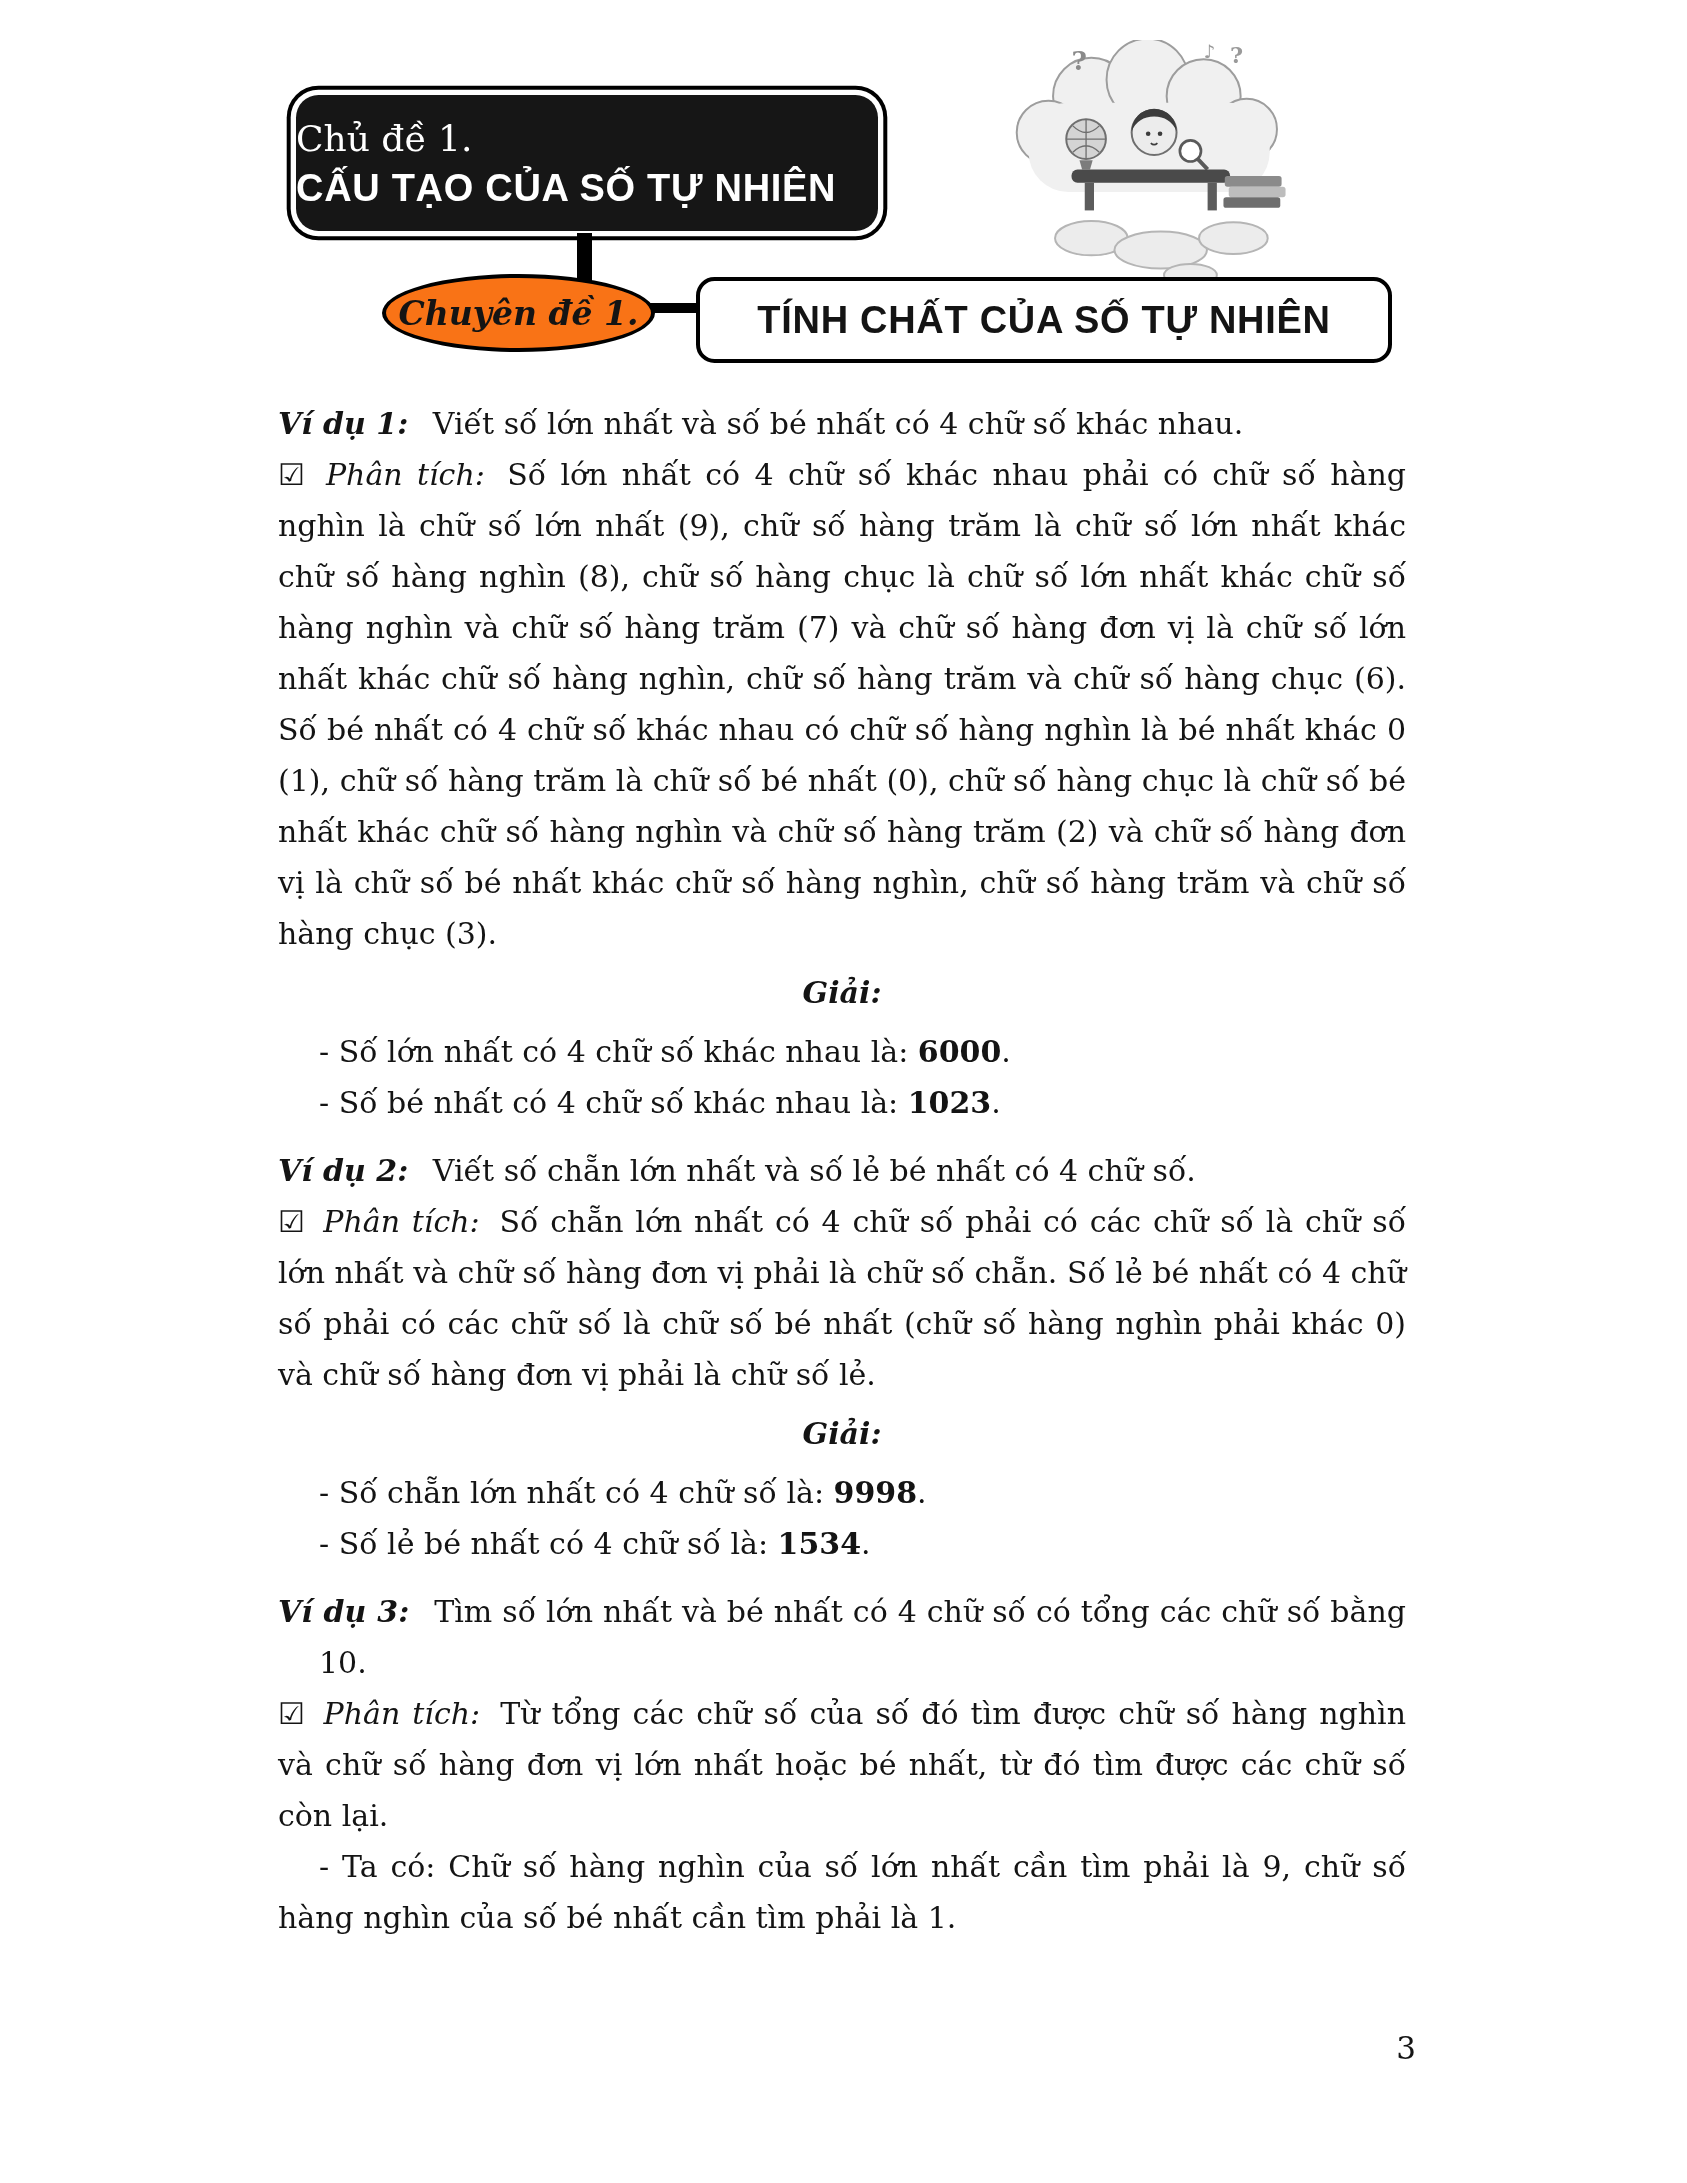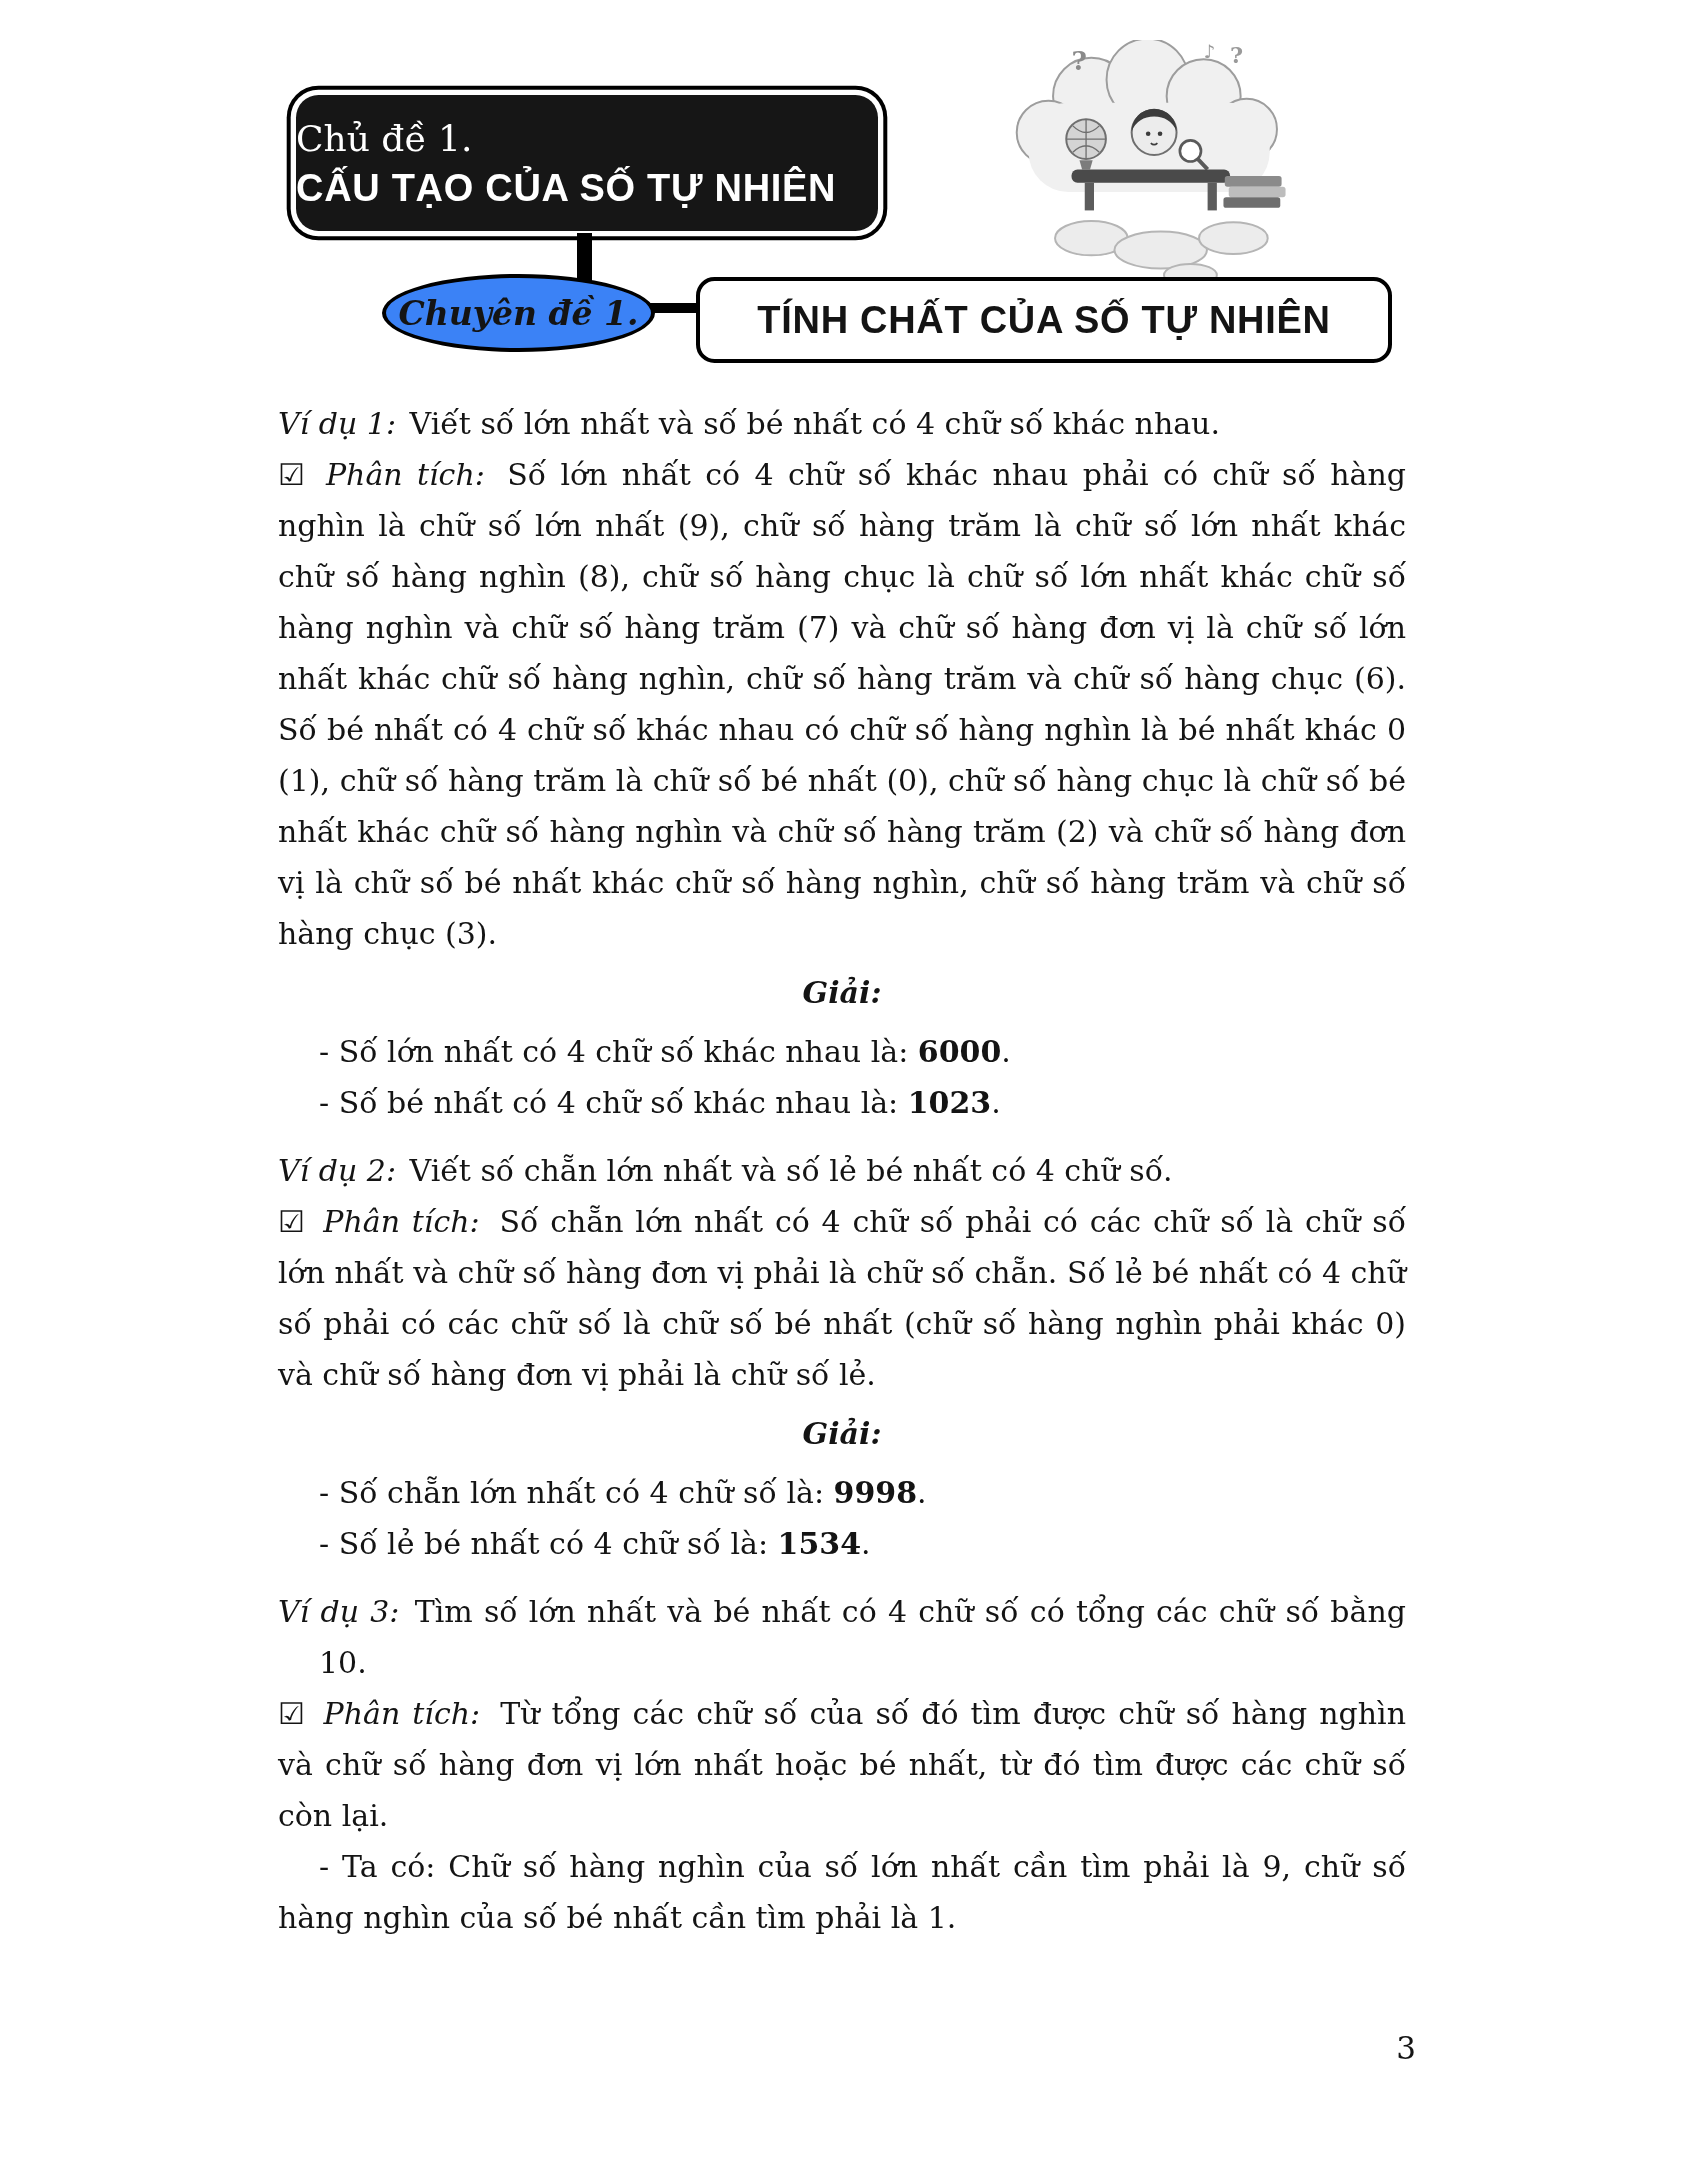--- a/index.html
+++ b/index.html
@@ -20,42 +20,42 @@
     display:flex;flex-direction:column;align-items:flex-start;justify-content:center;
     color:#ffffff;text-align:center;
   }
   .topic-label{font-size:36px;line-height:49px;font-family:"DejaVu Serif",serif;}
   .topic-title{font-size:38px;line-height:50px;font-weight:bold;
     font-family:"Liberation Sans",sans-serif;letter-spacing:0.7px;}
   .connector-v{position:absolute;left:577px;top:233px;width:14.6px;height:86px;background:#000;}
   .connector-h{position:absolute;left:615px;top:303px;width:106px;height:10px;background:#000;}
   .sub-ellipse{
     position:absolute;left:382px;top:274px;width:265px;height:70px;
-    background:#3b82f6;border:4px solid #000;border-radius:50%;
+    background:#f97316;border:4px solid #000;border-radius:50%;
     display:flex;align-items:center;justify-content:center;
     font-weight:bold;font-style:italic;font-size:33px;
   }
   .sub-title-box{
     position:absolute;left:696px;top:277px;width:688px;height:78px;
     background:#ffffff;border:4px solid #000;border-radius:18.5px;
     display:flex;align-items:center;justify-content:center;
     font-family:"Liberation Sans",sans-serif;font-weight:bold;font-size:38px;
     letter-spacing:0.7px;
   }
   .illustration{position:absolute;left:992px;top:40px;width:311px;height:251px;}
 
   
   .content{
     position:absolute;left:278px;top:398px;width:1128px;
     font-size:30px;line-height:51px;
   }
   .para{margin:0;text-align:justify;}
   .example{margin-top:17px;}
   .example:first-child{margin-top:0;}
-  .ex-label{font-weight:normal;font-style:italic;margin-right:4px;}
+  .ex-label{font-weight:bold;font-style:italic;margin-right:15px;}
   .an-label{font-style:italic;margin-right:8px;}
   .check{margin-right:6.6px;}
   .giai{text-align:center;font-weight:bold;font-style:italic;margin:8px;}
   .sol{margin:0;text-align:left;text-indent:41px;}
   .val{font-weight:bold;}
   .hang{padding-left:41px;text-indent:-41px;}
   .note{text-indent:41px;}
 
   .page-number{
     position:absolute;left:1376px;top:2030px;width:40px;

